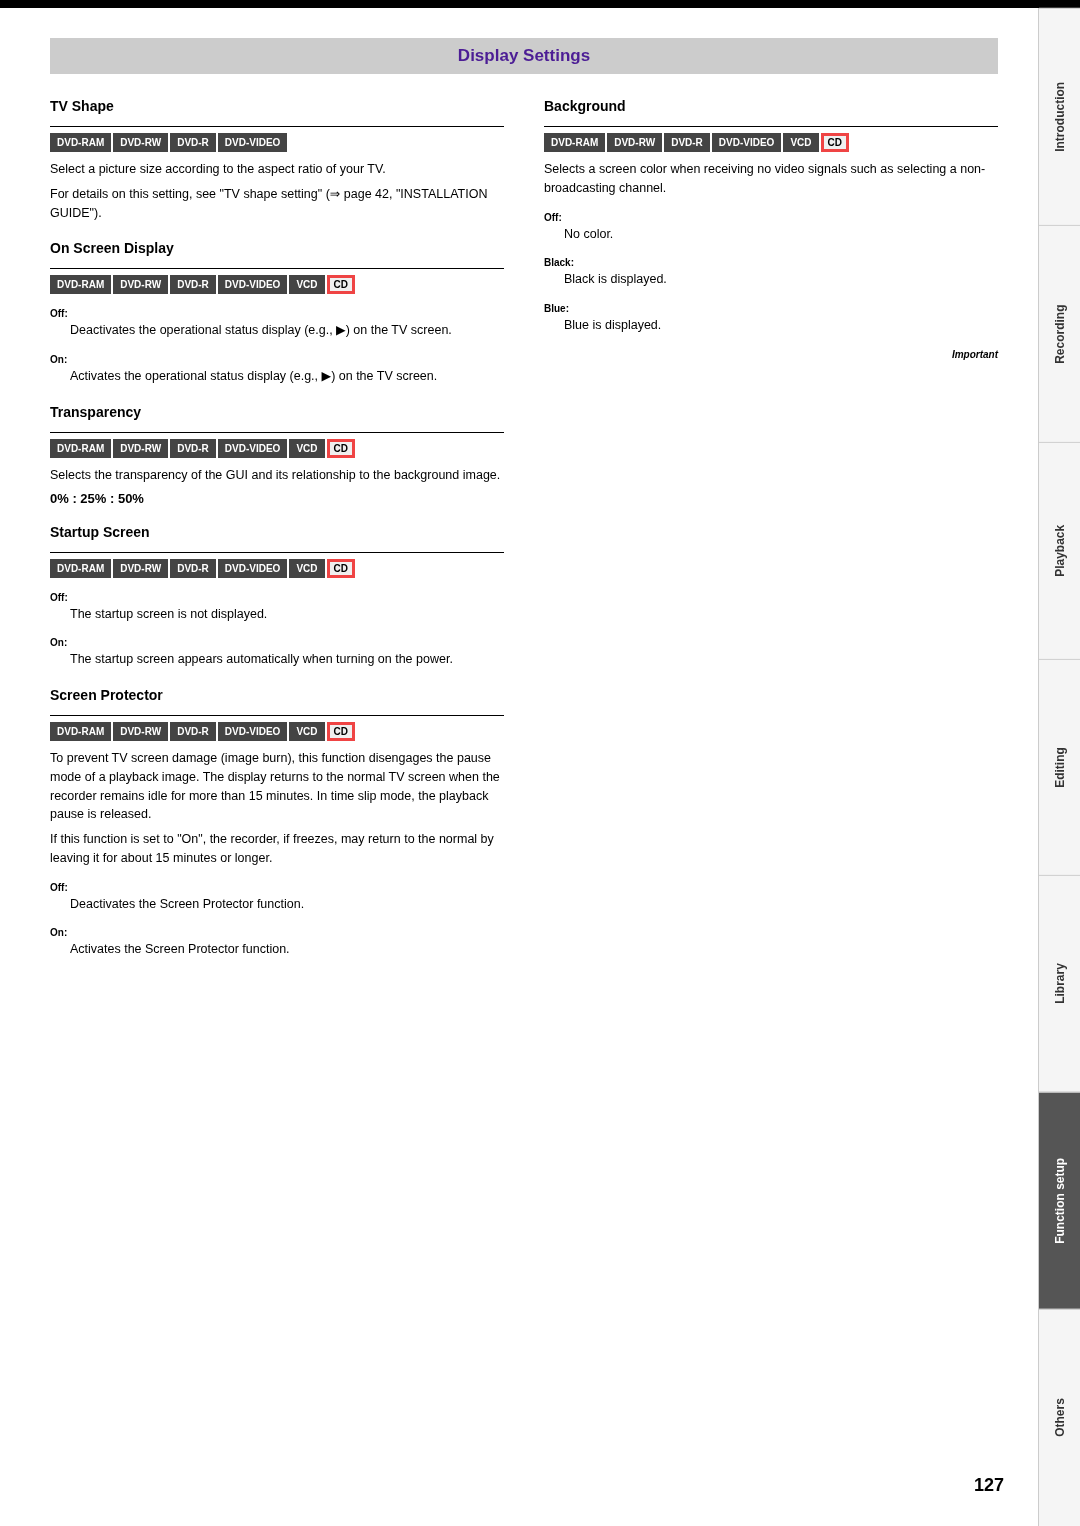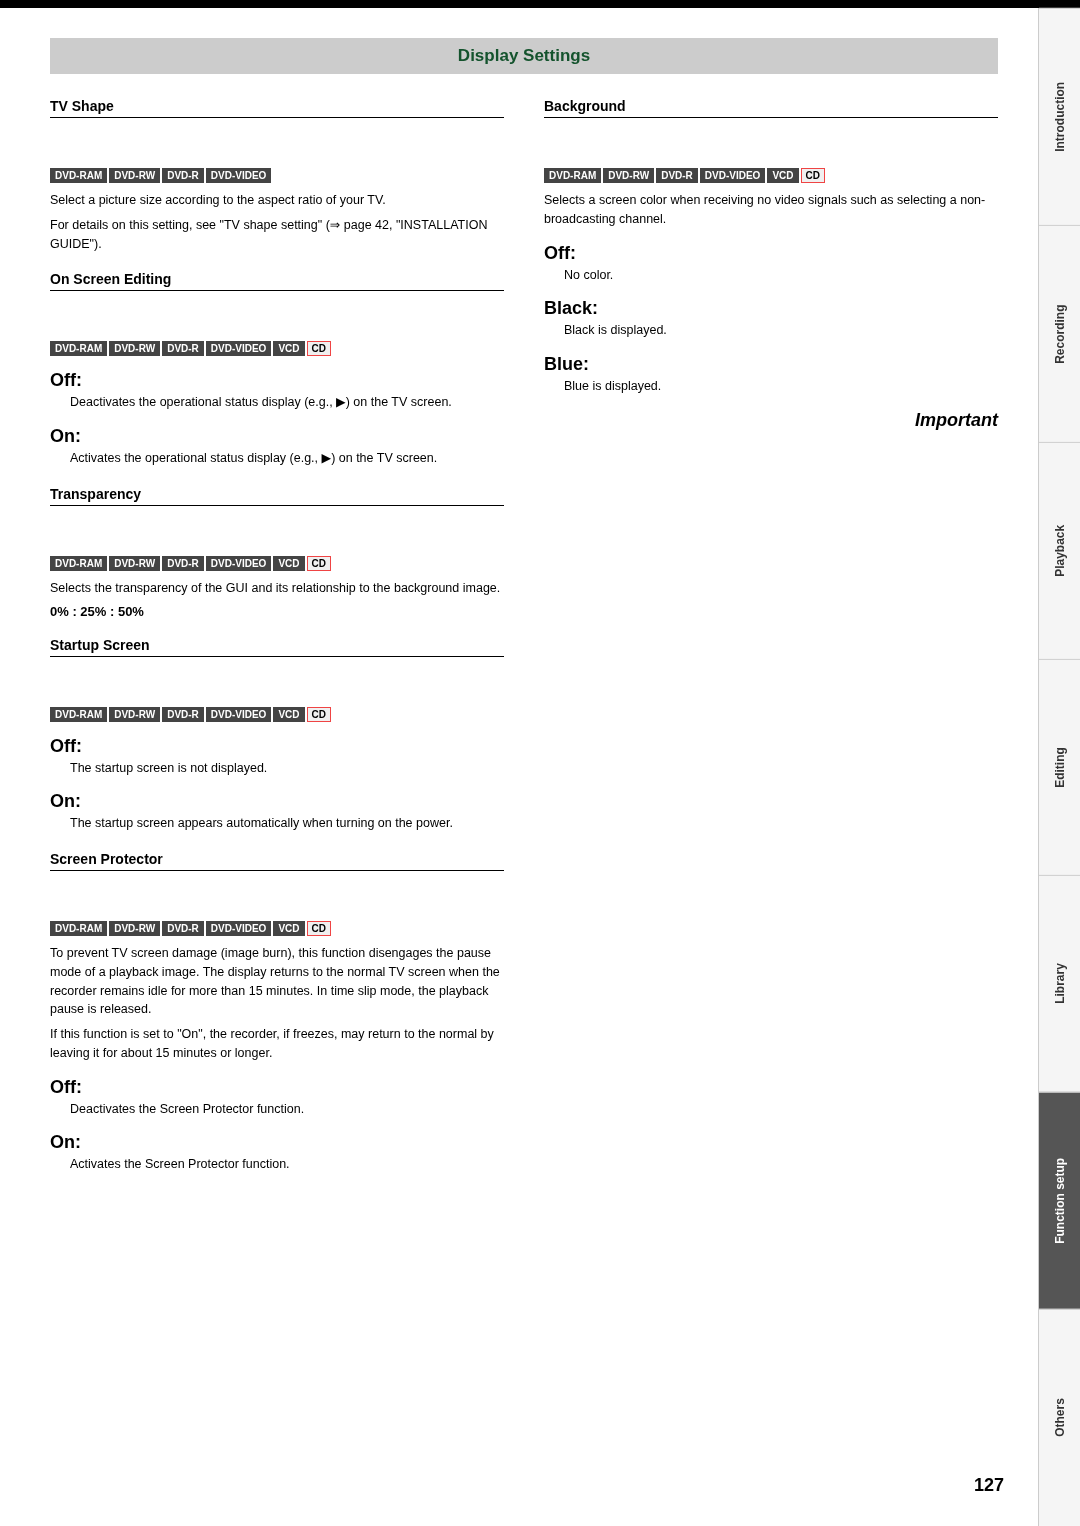--- a/index.html
+++ b/index.html
@@ -77,21 +77,21 @@
     .page-title-section {
       background: #ccc;
       text-align: center;
       padding: 8px 20px;
       margin-bottom: 24px;
     }
 
     .page-title-section h1 {
       font-size: 17px;
       font-weight: bold;
-      color: #14532d;
+      color: #4c1d95;
     }
 
     
     .two-col {
       display: flex;
       gap: 40px;
     }
 
     .col-left {
       flex: 1;
@@ -99,57 +99,56 @@
 
     .col-right {
       flex: 1;
     }
 
     
     .section-header {
       font-size: 14px;
       font-weight: bold;
       border-bottom: 1px solid #000;
-      padding-bottom: 3px;
+      padding-bottom: 12px;
       margin-bottom: 6px;
     }
 
     
     .badge-row {
       display: flex;
       gap: 2px;
       flex-wrap: wrap;
       margin-bottom: 8px;
     }
 
     .badge {
-      border: 1px solid #ef4444;
+      border: 3px solid #ef4444;
       padding: 1px 4px;
       font-size: 10px;
       font-weight: bold;
       white-space: nowrap;
       background: #f0f0f0;
-      margin-top: 44px;
     }
 
     .badge.filled {
       background: #444;
       color: #fff;
       border-color: #444;
     }
 
     
     .body-text {
       font-size: 12.5px;
       line-height: 1.5;
       margin-bottom: 6px;
     }
 
     .sub-heading {
-      font-size: 18px;
+      font-size: 10px;
       font-weight: bold;
       margin-top: 14px;
       margin-bottom: 2px;
     }
 
     .indented {
       padding-left: 20px;
       font-size: 12.5px;
       line-height: 1.5;
       margin-bottom: 4px;
@@ -228,21 +227,21 @@
             <span class="badge filled">DVD-RAM</span>
             <span class="badge filled">DVD-RW</span>
             <span class="badge filled">DVD-R</span>
             <span class="badge filled">DVD-VIDEO</span>
           </div>
           <p class="body-text">Select a picture size according to the aspect ratio of your TV.</p>
           <p class="body-text">For details on this setting, see "TV shape setting" (⇒ page 42, "INSTALLATION GUIDE").</p>
         </div>
 
         <div class="section">
-          <div class="section-header">On Screen Editing</div>
+          <div class="section-header">On Screen Display</div>
           <div class="badge-row">
             <span class="badge filled">DVD-RAM</span>
             <span class="badge filled">DVD-RW</span>
             <span class="badge filled">DVD-R</span>
             <span class="badge filled">DVD-VIDEO</span>
             <span class="badge filled">VCD</span>
             <span class="badge">CD</span>
           </div>
           <div class="sub-heading">Off:</div>
           <div class="indented">Deactivates the operational status display (e.g., ▶) on the TV screen.</div>

